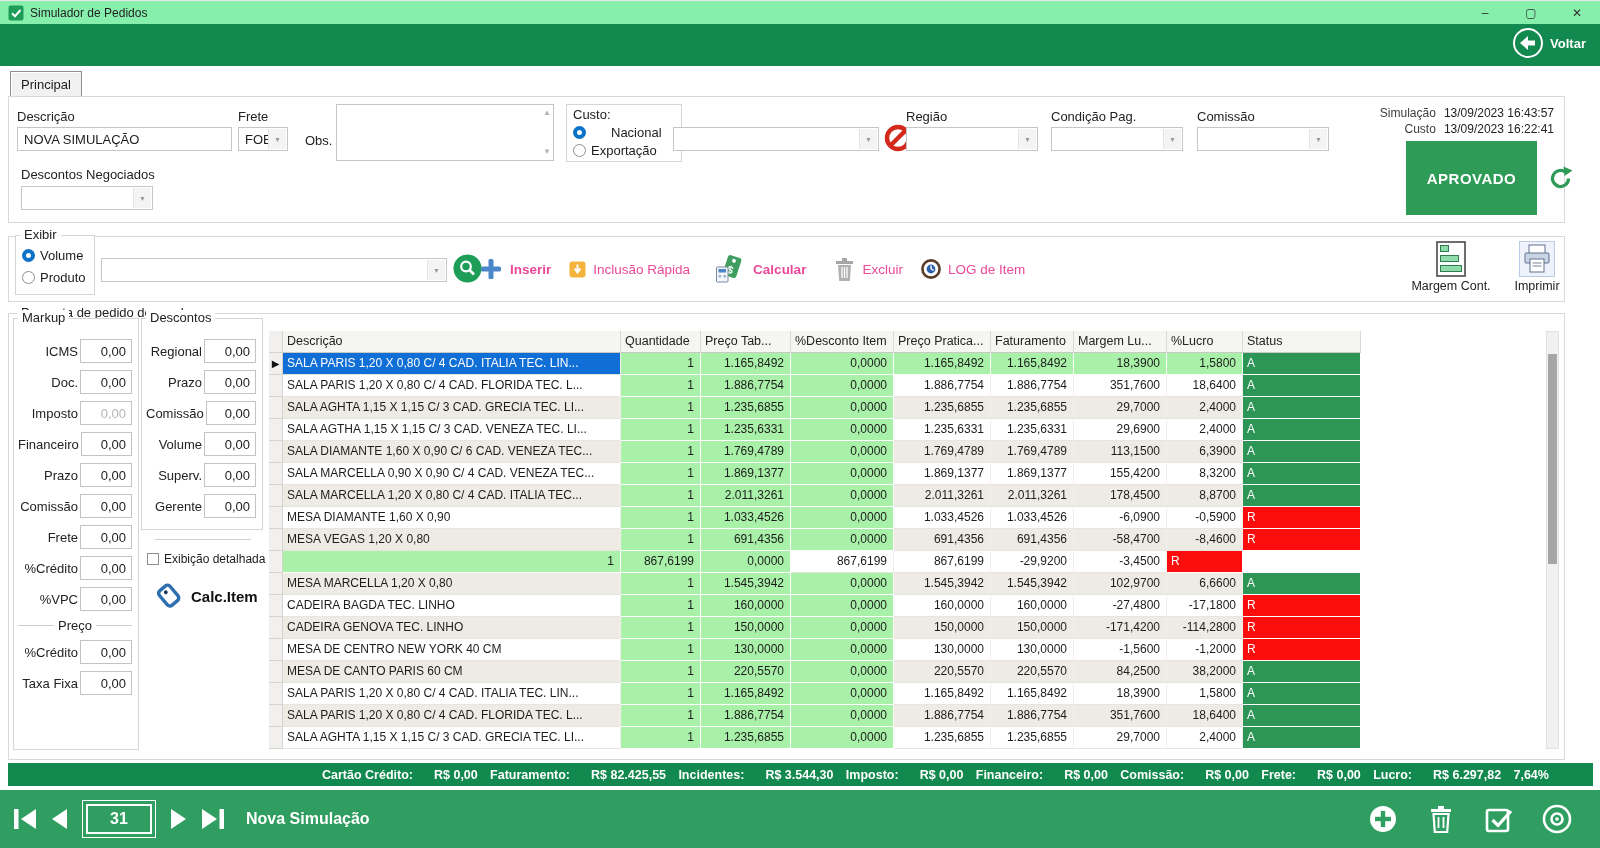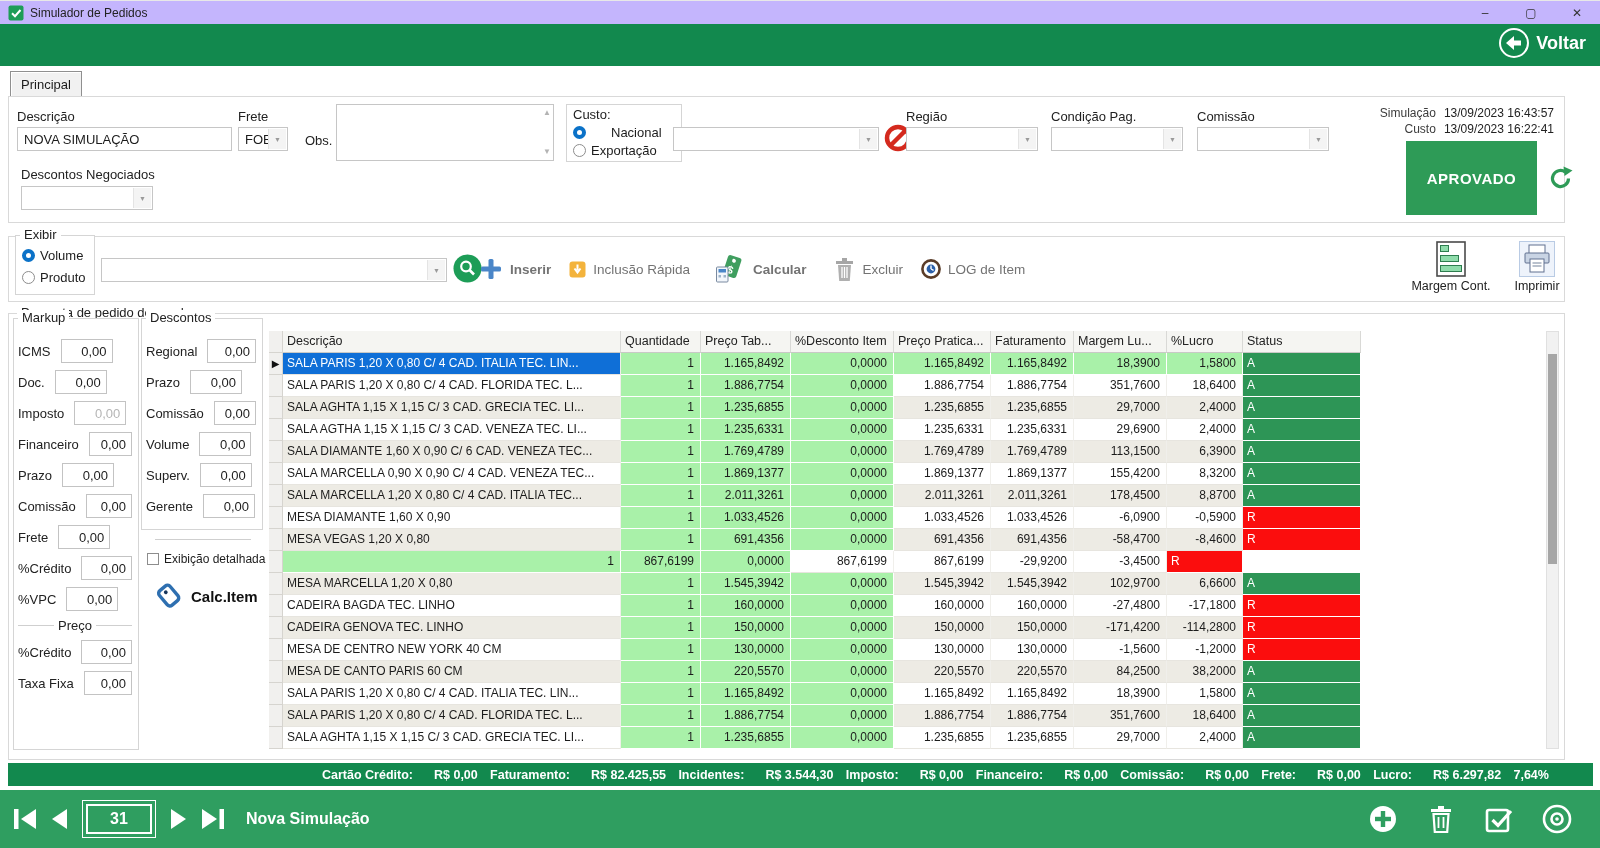--- a/index.html
+++ b/index.html
@@ -1,30 +1,30 @@
 <!DOCTYPE html>
 <html><head>
 <meta charset="utf-8">
 <style>
   html,body{margin:0;padding:0;background:#fff;}
   #root{position:relative;width:1600px;height:848px;background:#fff;overflow:hidden;
         font-family:"Liberation Sans","DejaVu Sans",sans-serif;color:#1c1c1c;}
 
   
-  .titlebar{position:absolute;top:0;left:0;right:0;height:24px;background:#c4b5fd;
+  .titlebar{position:absolute;top:0;left:0;right:0;height:24px;background:#86efac;
             display:flex;align-items:center;padding-left:8px;border-top:1px solid #e8e8e8;}
   .title-text{font-size:12px;color:#222;margin-left:6px;}
   .win-controls{margin-left:auto;display:flex;height:100%;}
   .win-btn{width:46px;height:24px;display:flex;align-items:center;justify-content:center;
            font-size:12px;color:#333;}
 
   
   .greenbar{position:absolute;top:24px;left:0;right:0;height:42px;background:#12894e;}
   .voltar{position:absolute;right:14px;top:4px;display:flex;align-items:center;gap:7px;
-          color:#fff;font-weight:bold;font-size:18px;cursor:default;}
+          color:#fff;font-weight:bold;font-size:13px;cursor:default;}
   .voltar-circle{width:30px;height:30px;border:2px solid #fff;border-radius:50%;
                  display:flex;align-items:center;justify-content:center;box-sizing:border-box;}
 
   
   .tab{position:absolute;top:71px;left:10px;min-width:58px;height:25px;background:#f1f1f1;
        border:1px solid #8f8f8f;border-bottom:1px solid #f7f7f7;display:flex;align-items:center;
        justify-content:center;font-size:13px;padding:0 6px;box-shadow:inset 1px 1px 0 #fff;}
 
   
   .panel{position:absolute;background:#fff;border:1px solid #d9d9d9;box-sizing:border-box;}
@@ -50,31 +50,31 @@
   .ts-line{position:absolute;right:10px;font-size:12px;color:#222;white-space:nowrap;}
   .ts-line b{font-weight:normal;margin-right:8px;color:#3c3c3c;}
   .aprovado{position:absolute;left:1397px;top:44px;width:131px;height:74px;background:#2e9b57;
             color:#fff;font-weight:bold;font-size:15px;display:flex;align-items:center;justify-content:center;
             letter-spacing:.5px;}
 
   
   .itens-box{top:236px;left:8px;width:1557px;height:66px;}
   .exibir-box{left:6px;top:-2px;width:80px;height:60px;padding-left:40px;}
   .tool-row{position:absolute;left:470px;top:10px;display:flex;align-items:center;gap:18px;height:44px;}
-  .tool-item{display:flex;align-items:center;gap:7px;font-size:13.5px;color:#737373;}
+  .tool-item{display:flex;align-items:center;gap:7px;font-size:13.5px;color:#ec4899;}
   .tool-item.bold{font-weight:bold;}
   .tool-col{position:absolute;display:flex;flex-direction:column;align-items:center;gap:2px;
             font-size:12.5px;color:#222;}
 
   
   .proposta-box{top:313px;left:8px;width:1557px;height:447px;}
   .markup-box{left:4px;top:4px;width:126px;height:432px;}
   .descontos-box{left:132px;top:4px;width:122px;height:212px;}
   .fields{position:absolute;left:4px;right:6px;top:20px;}
-  .frow{display:flex;align-items:center;gap:10px;margin-bottom:7px;height:24px;}
+  .frow{display:flex;align-items:center;justify-content:flex-end;gap:2px;margin-bottom:7px;height:24px;}
   .flabel{font-size:13px;color:#222;text-align:right;white-space:nowrap;}
   .finput{width:52px;height:24px;border:1px solid #c3c3c3;background:#fff;box-sizing:border-box;
           font-size:13px;text-align:right;padding:0 5px;display:flex;align-items:center;justify-content:flex-end;}
   .finput.dis{color:#b5b5b5;}
   .subhdr{display:flex;align-items:center;gap:4px;font-size:13px;color:#222;margin:6px 0 7px 0;}
   .subhdr .ln{flex:1;height:1px;background:#cfcfcf;}
   .sepline{position:absolute;left:146px;top:225px;width:96px;height:1px;background:#cfcfcf;}
   .chkrow{position:absolute;left:138px;top:238px;display:flex;align-items:center;gap:5px;font-size:12px;}
   .chk{width:12px;height:12px;border:1px solid #8d8d8d;background:#fff;box-sizing:border-box;flex:none;}
   .calcitem{position:absolute;left:146px;top:268px;display:flex;align-items:center;gap:8px;

